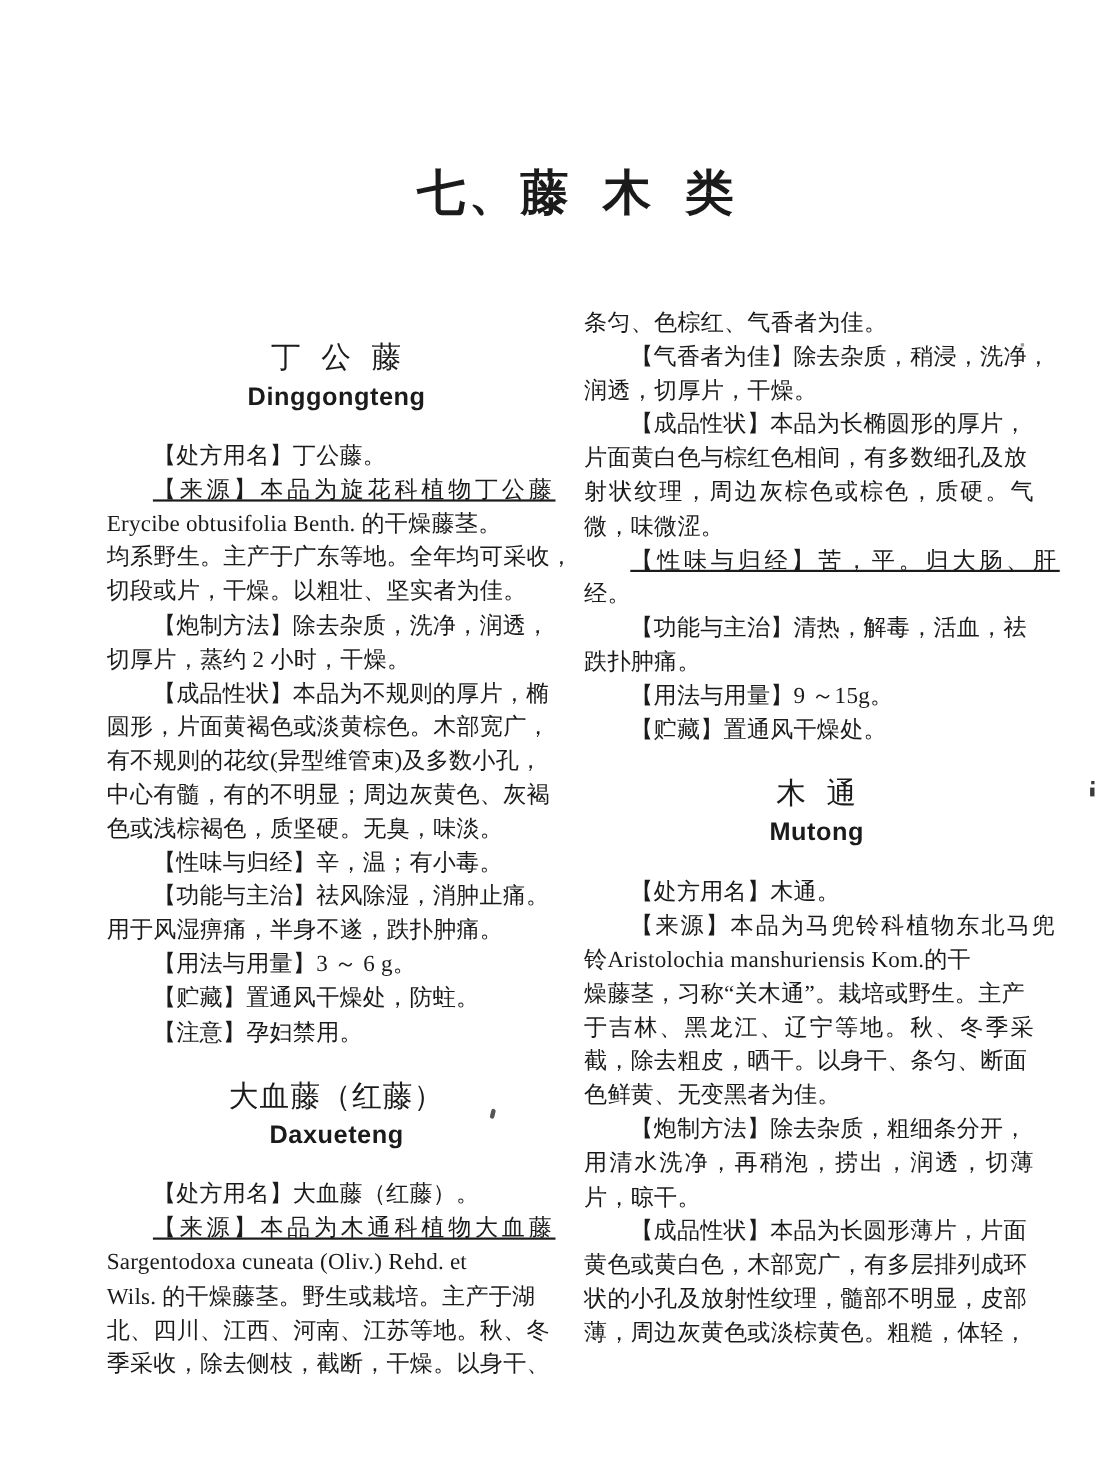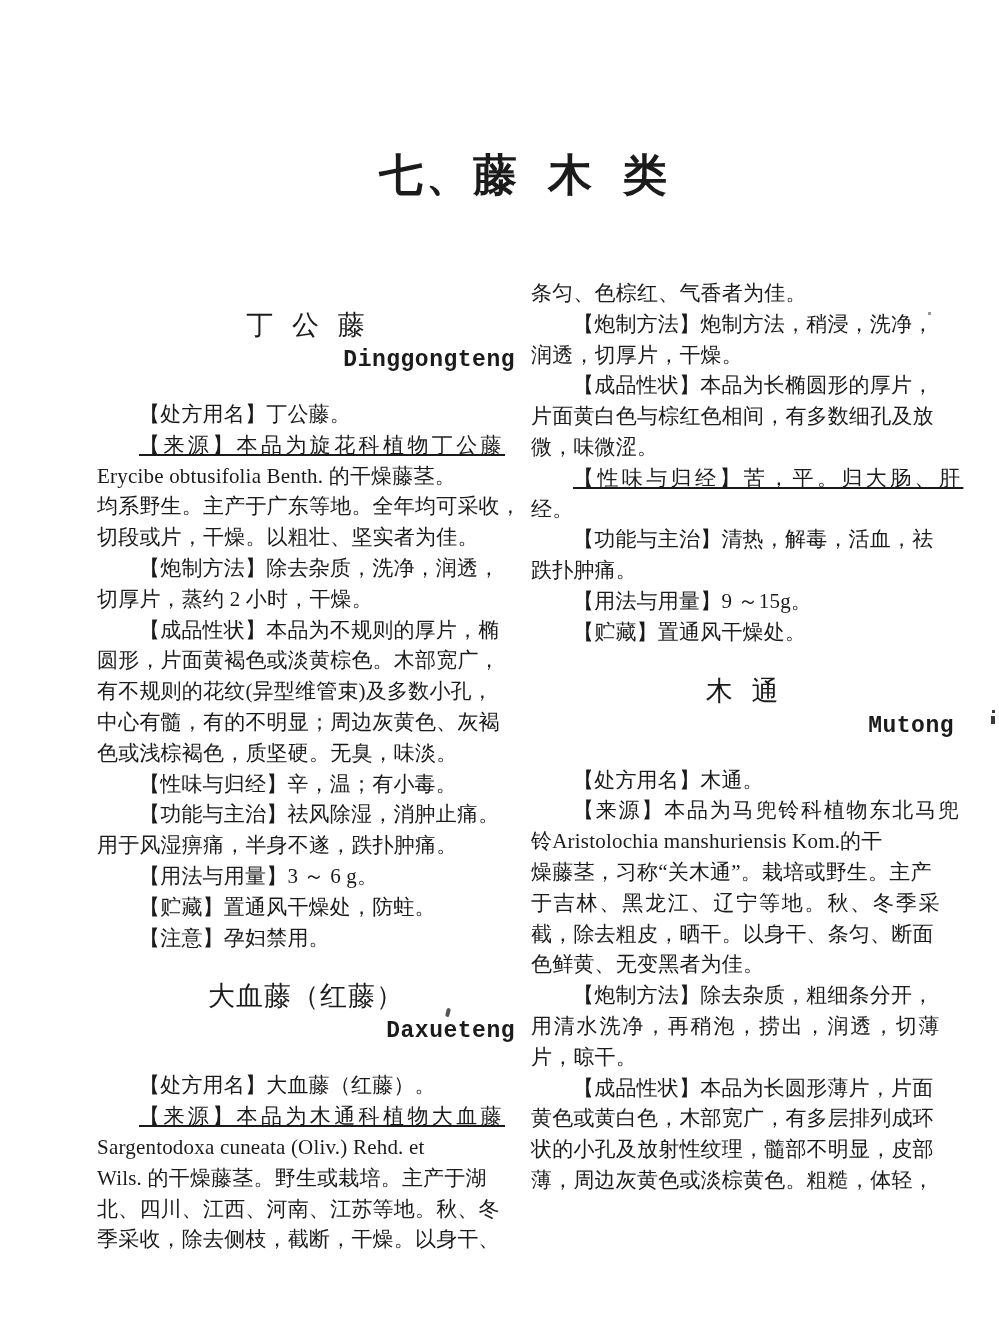--- a/index.html
+++ b/index.html
@@ -34,22 +34,22 @@
     font-weight: 400;
     line-height: 34px;
     letter-spacing: 1px;
     word-spacing: 10px;
     white-space: nowrap;
   }
   .head-pad { margin-top: 10px; }
   .gap-top  { margin-top: 26px; }
   .sec-pinyin {
     margin-top: 3px;
-    text-align: right;
-    font-family: Liberation Mono, monospace;
+    text-align: center;
+    font-family: Liberation Sans, sans-serif;
     font-weight: 700;
     font-size: 23px;
     line-height: 30px;
     letter-spacing: 0.5px;
   }
   .sec-body { margin-top: 24px; }
   .cont { padding-top: 6px; }
 
   .ln {
     font-size: 21px;
@@ -114,24 +114,25 @@
         <div class="ln">季采收，除去侧枝，截断，干燥。以身干、</div>
       </div>
     </section>
 
   </div>
 
   <div class="col col-right">
 
     <div class="cont">
       <div class="ln">条匀、色棕红、气香者为佳。</div>
-      <div class="ln ind">【炮制方法】炮制方法，稍浸，洗净，</div>
+      <div class="ln ind">【气香者为佳】除去杂质，稍浸，洗净，</div>
       <div class="ln">润透，切厚片，干燥。</div>
       <div class="ln ind">【成品性状】本品为长椭圆形的厚片，</div>
       <div class="ln">片面黄白色与棕红色相间，有多数细孔及放</div>
+      <div class="ln sp1">射状纹理，周边灰棕色或棕色，质硬。气</div>
       <div class="ln">微，味微涩。</div>
       <div class="ln ind sp2">【性味与归经】苦，平。归大肠、肝</div>
       <div class="ln">经。</div>
       <div class="ln ind">【功能与主治】清热，解毒，活血，祛</div>
       <div class="ln">跌扑肿痛。</div>
       <div class="ln ind">【用法与用量】9 ～15g。</div>
       <div class="ln ind">【贮藏】置通风干燥处。</div>
     </div>
 
     <section class="gap-top">

